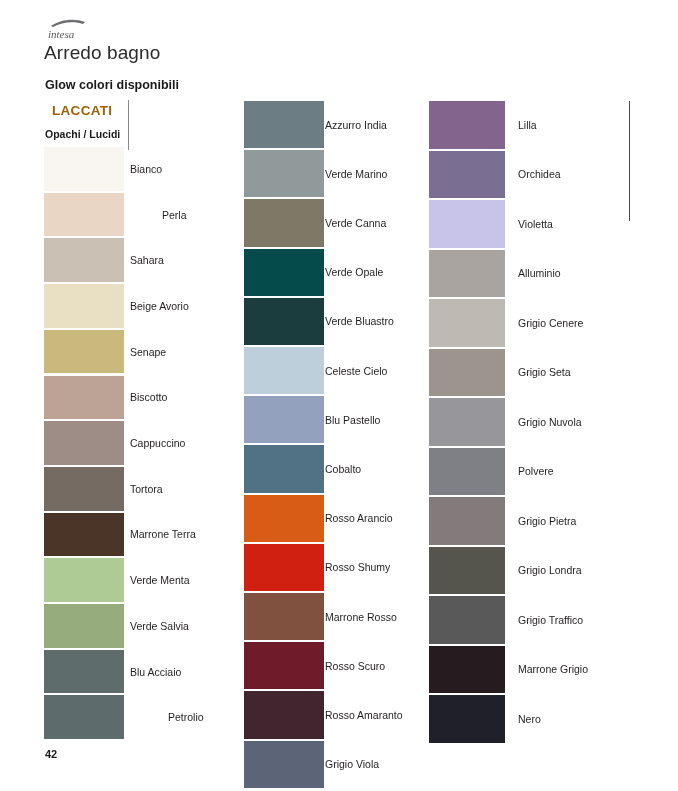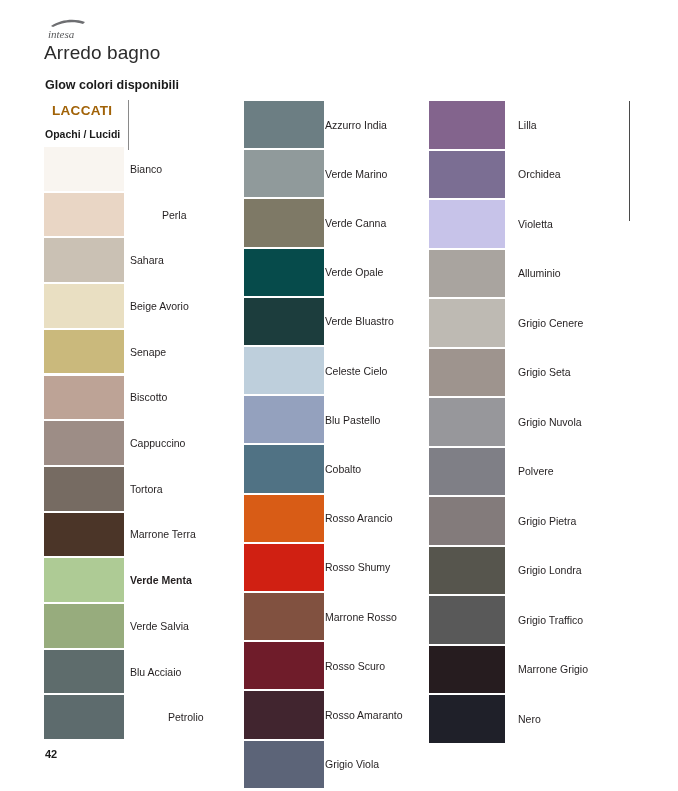--- a/index.html
+++ b/index.html
@@ -178,21 +178,21 @@
           <div class="swatch-label" style="left: 130px;">Cappuccino</div>
         </div>
         <div class="swatch-row" style="position: absolute; left: 0px; top: 466.9px; width: 678px; height: 43.7px;">
           <div class="swatch" style="left: 44px; width: 80px; background: rgb(118, 107, 98);"></div>
           <div class="swatch-label" style="left: 130px;">Tortora</div>
         </div>
         <div class="swatch-row" style="position: absolute; left: 0px; top: 512.6px; width: 678px; height: 43.7px;">
           <div class="swatch" style="left: 44px; width: 80px; background: rgb(75, 53, 40);"></div>
           <div class="swatch-label" style="left: 130px;">Marrone Terra</div>
         </div>
-        <div class="swatch-row" style="position: absolute; left: 0px; top: 558.3px; width: 678px; height: 43.7px; font-weight: bold;">
+        <div class="swatch-row" style="position: absolute; left: 0px; top: 558.3px; width: 678px; height: 43.7px;">
           <div class="swatch" style="left: 44px; width: 80px; background: rgb(174, 203, 149);"></div>
           <div class="swatch-label" style="left: 130px;">Verde Menta</div>
         </div>
         <div class="swatch-row" style="position: absolute; left: 0px; top: 604px; width: 678px; height: 43.7px;">
           <div class="swatch" style="left: 44px; width: 80px; background: rgb(151, 172, 125);"></div>
           <div class="swatch-label" style="left: 130px;">Verde Salvia</div>
         </div>
         <div class="swatch-row" style="position: absolute; left: 0px; top: 649.7px; width: 678px; height: 43.7px;">
           <div class="swatch" style="left: 44px; width: 80px; background: rgb(94, 108, 108);"></div>
           <div class="swatch-label" style="left: 130px;">Blu Acciaio</div>

